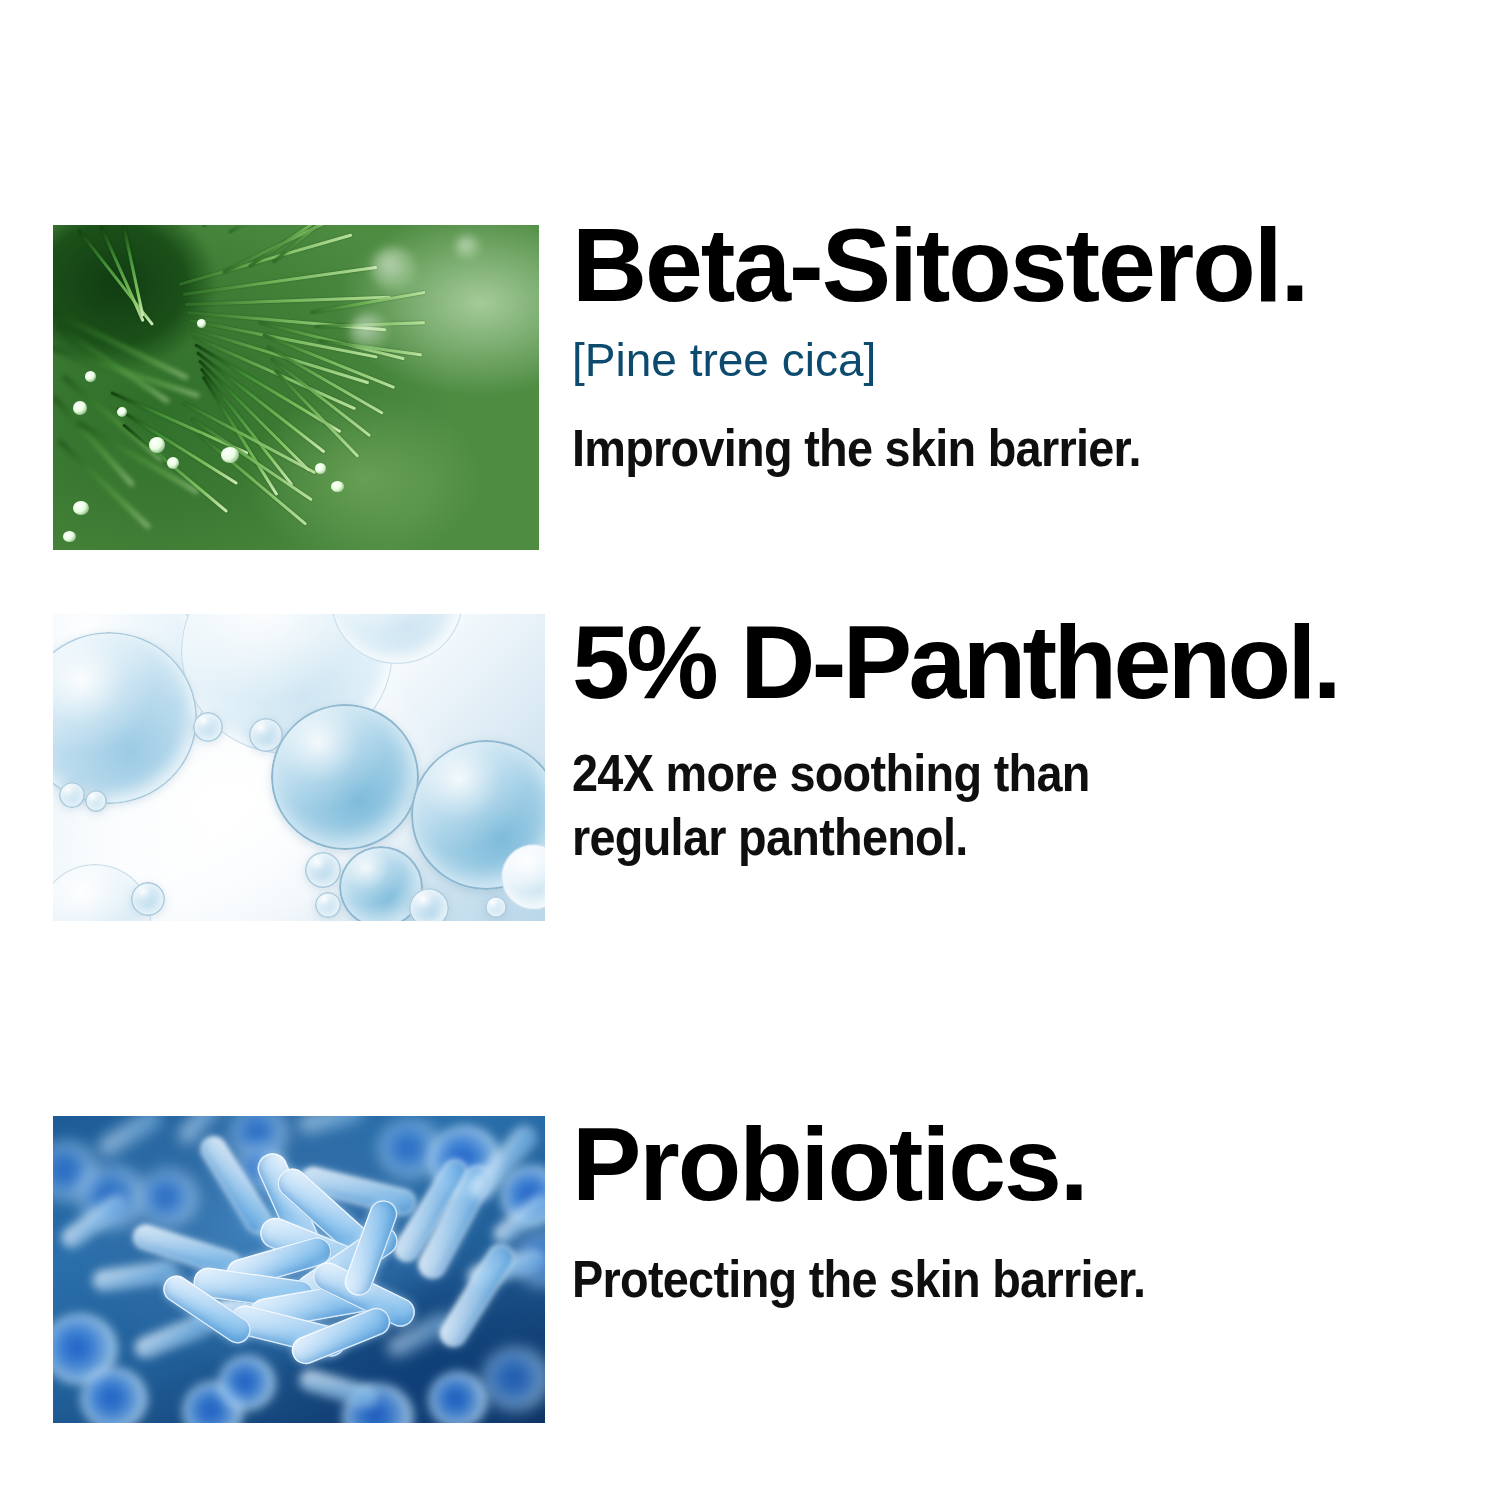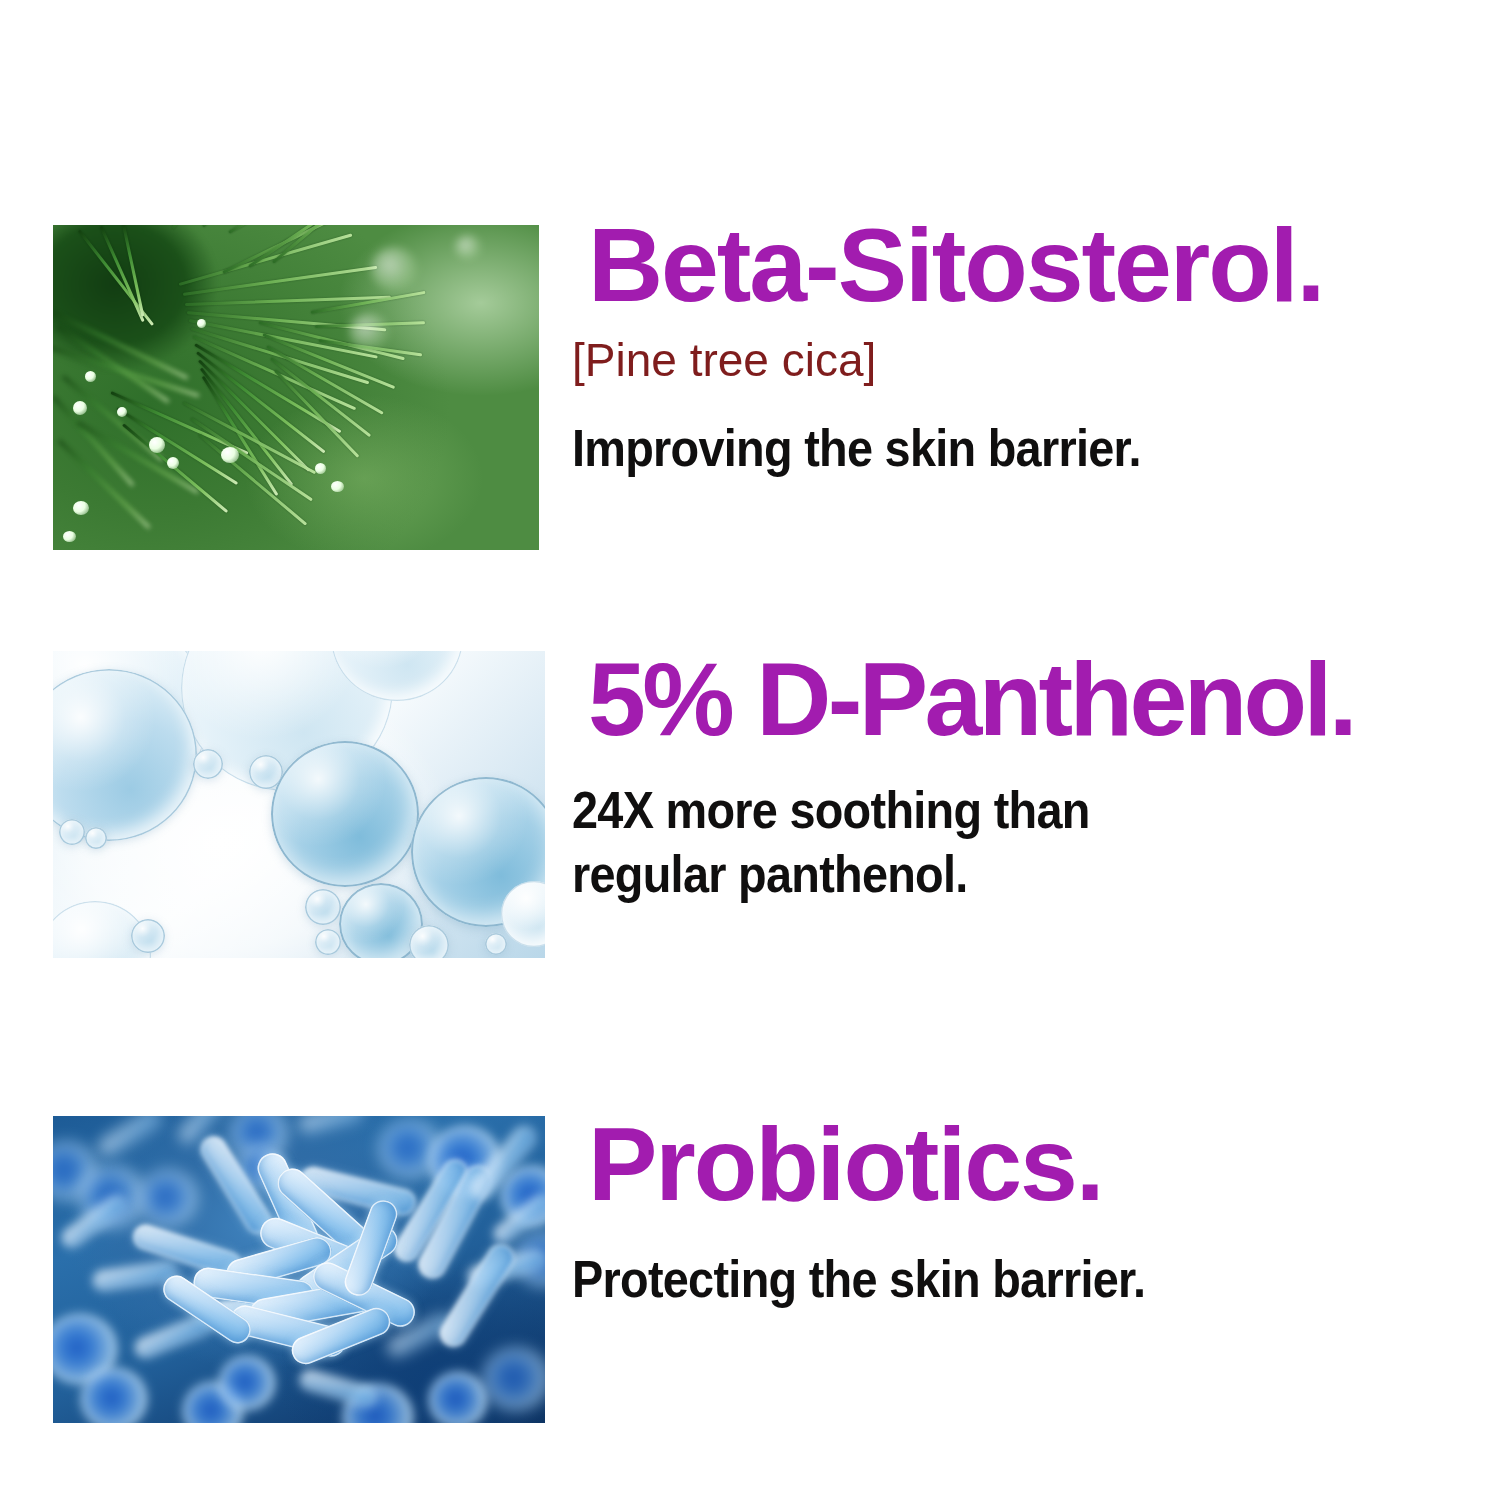--- a/index.html
+++ b/index.html
@@ -33,33 +33,33 @@
     overflow: hidden;
     background: #dfe7ea;
   }
   .copy {
     position: absolute;
     left: 572px;
     width: 928px;
   }
 
   .headline {
-    margin: 16px;
+    margin: 0;
     font-family: "Liberation Sans", sans-serif;
     font-weight: bold;
-    color: #a21caf;
+    color: #000000;
     letter-spacing: -0.02em;
     white-space: nowrap;
     line-height: 1.0;
   }
   .subhead {
     margin: 0;
     font-family: "Liberation Sans", sans-serif;
     font-weight: normal;
-    color: #7f1d1d;
+    color: #0c4a6e;
     white-space: nowrap;
     line-height: 1.0;
   }
   .body-line {
     margin: 0;
     font-family: "Liberation Sans", sans-serif;
     font-weight: bold;
     color: #100f0f;
     line-height: 1.12;
     letter-spacing: -0.015em;
@@ -105,21 +105,21 @@
     filter: blur(0.6px);
   }
   #thumb-pine .bokeh {
     position: absolute;
     border-radius: 50%;
     background: radial-gradient(circle at 40% 40%, rgba(255,255,255,0.55) 0%, rgba(226,255,210,0.18) 60%, rgba(226,255,210,0) 100%);
     filter: blur(4px);
   }
 
   
-  #row-2 { top: 651px; height: 310px; }
+  #row-2 { top: 614px; height: 310px; }
   #thumb-bubbles {
     left: 53px; top: 0;
     width: 492px; height: 307px;
     background:
       radial-gradient(ellipse 300px 240px at 34% 62%, #ffffff 0%, rgba(255,255,255,0.65) 45%, rgba(255,255,255,0) 78%),
       linear-gradient(135deg, #cfe4f0 0%, #e8f3f9 26%, #f7fbfd 48%, #dbeaf4 72%, #b9d7e9 100%);
   }
   #thumb-bubbles .bub {
     position: absolute;
     border-radius: 50%;

